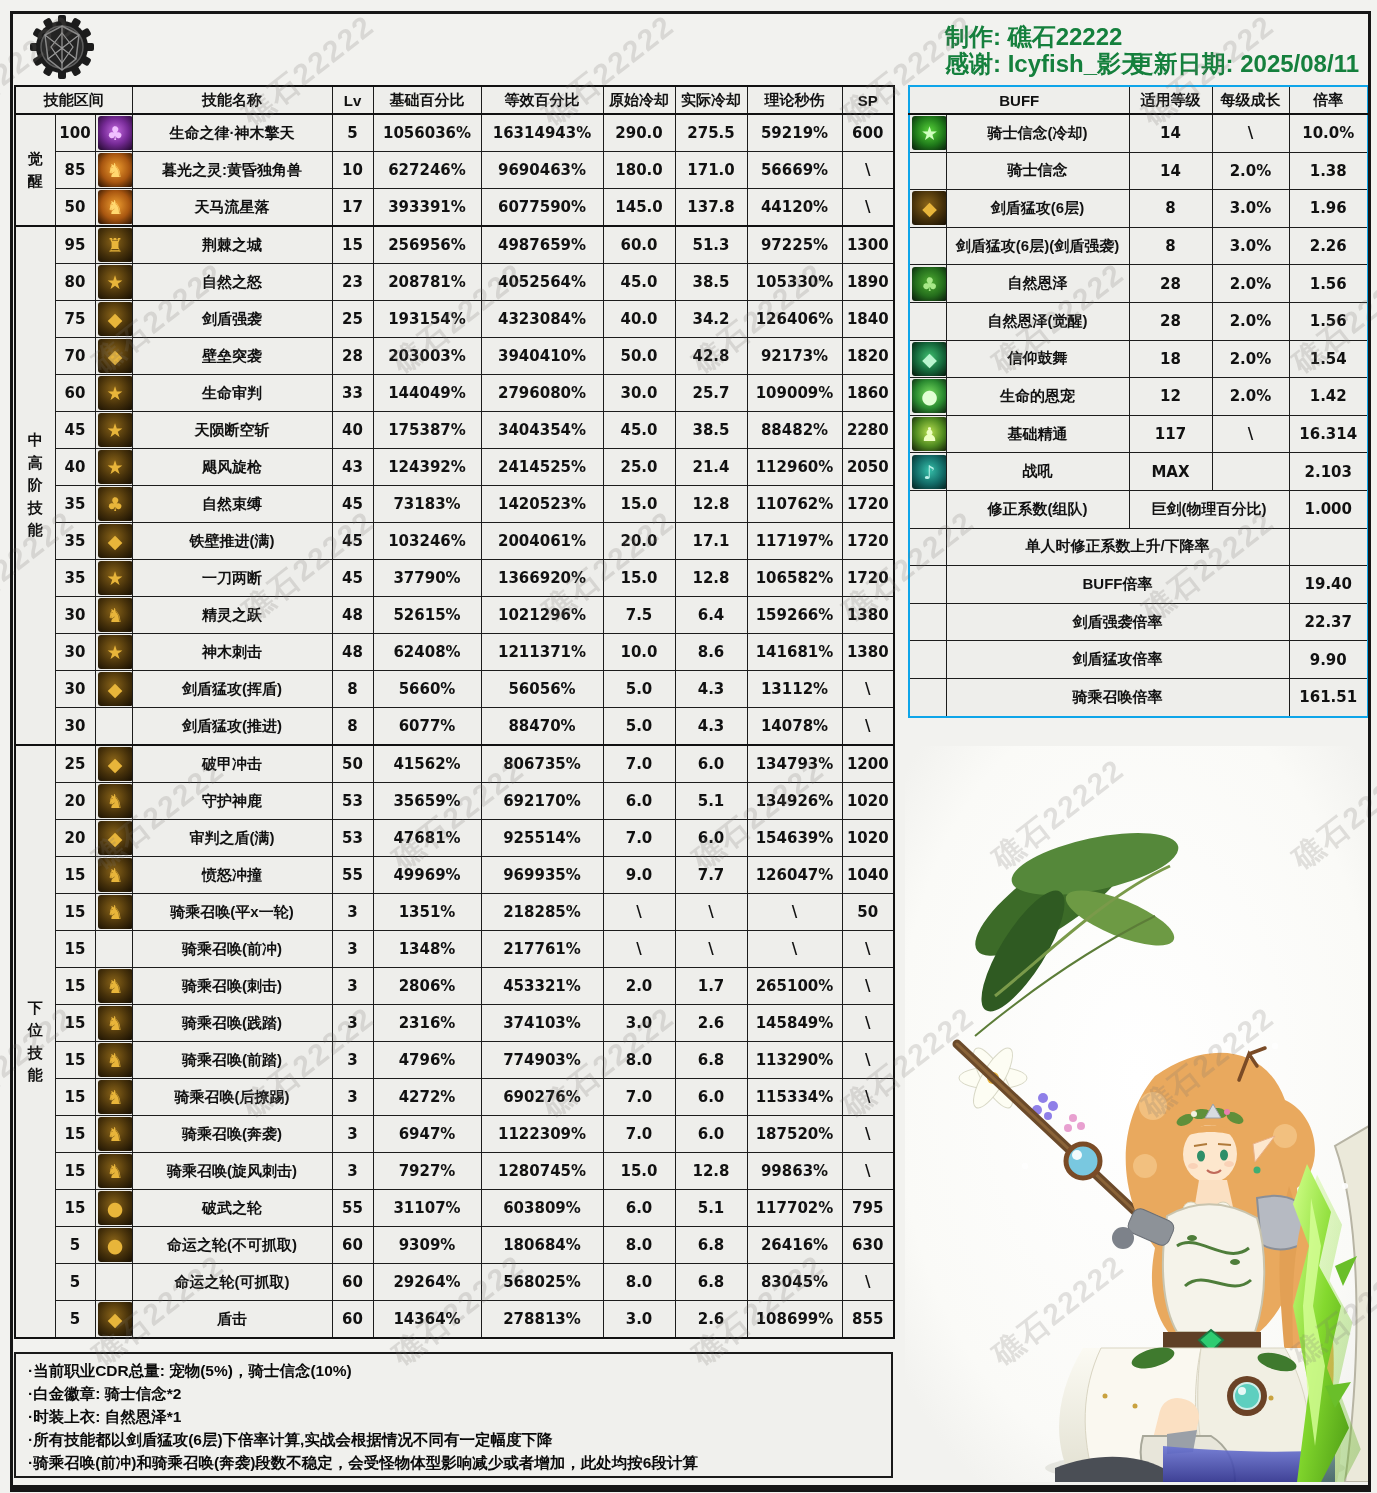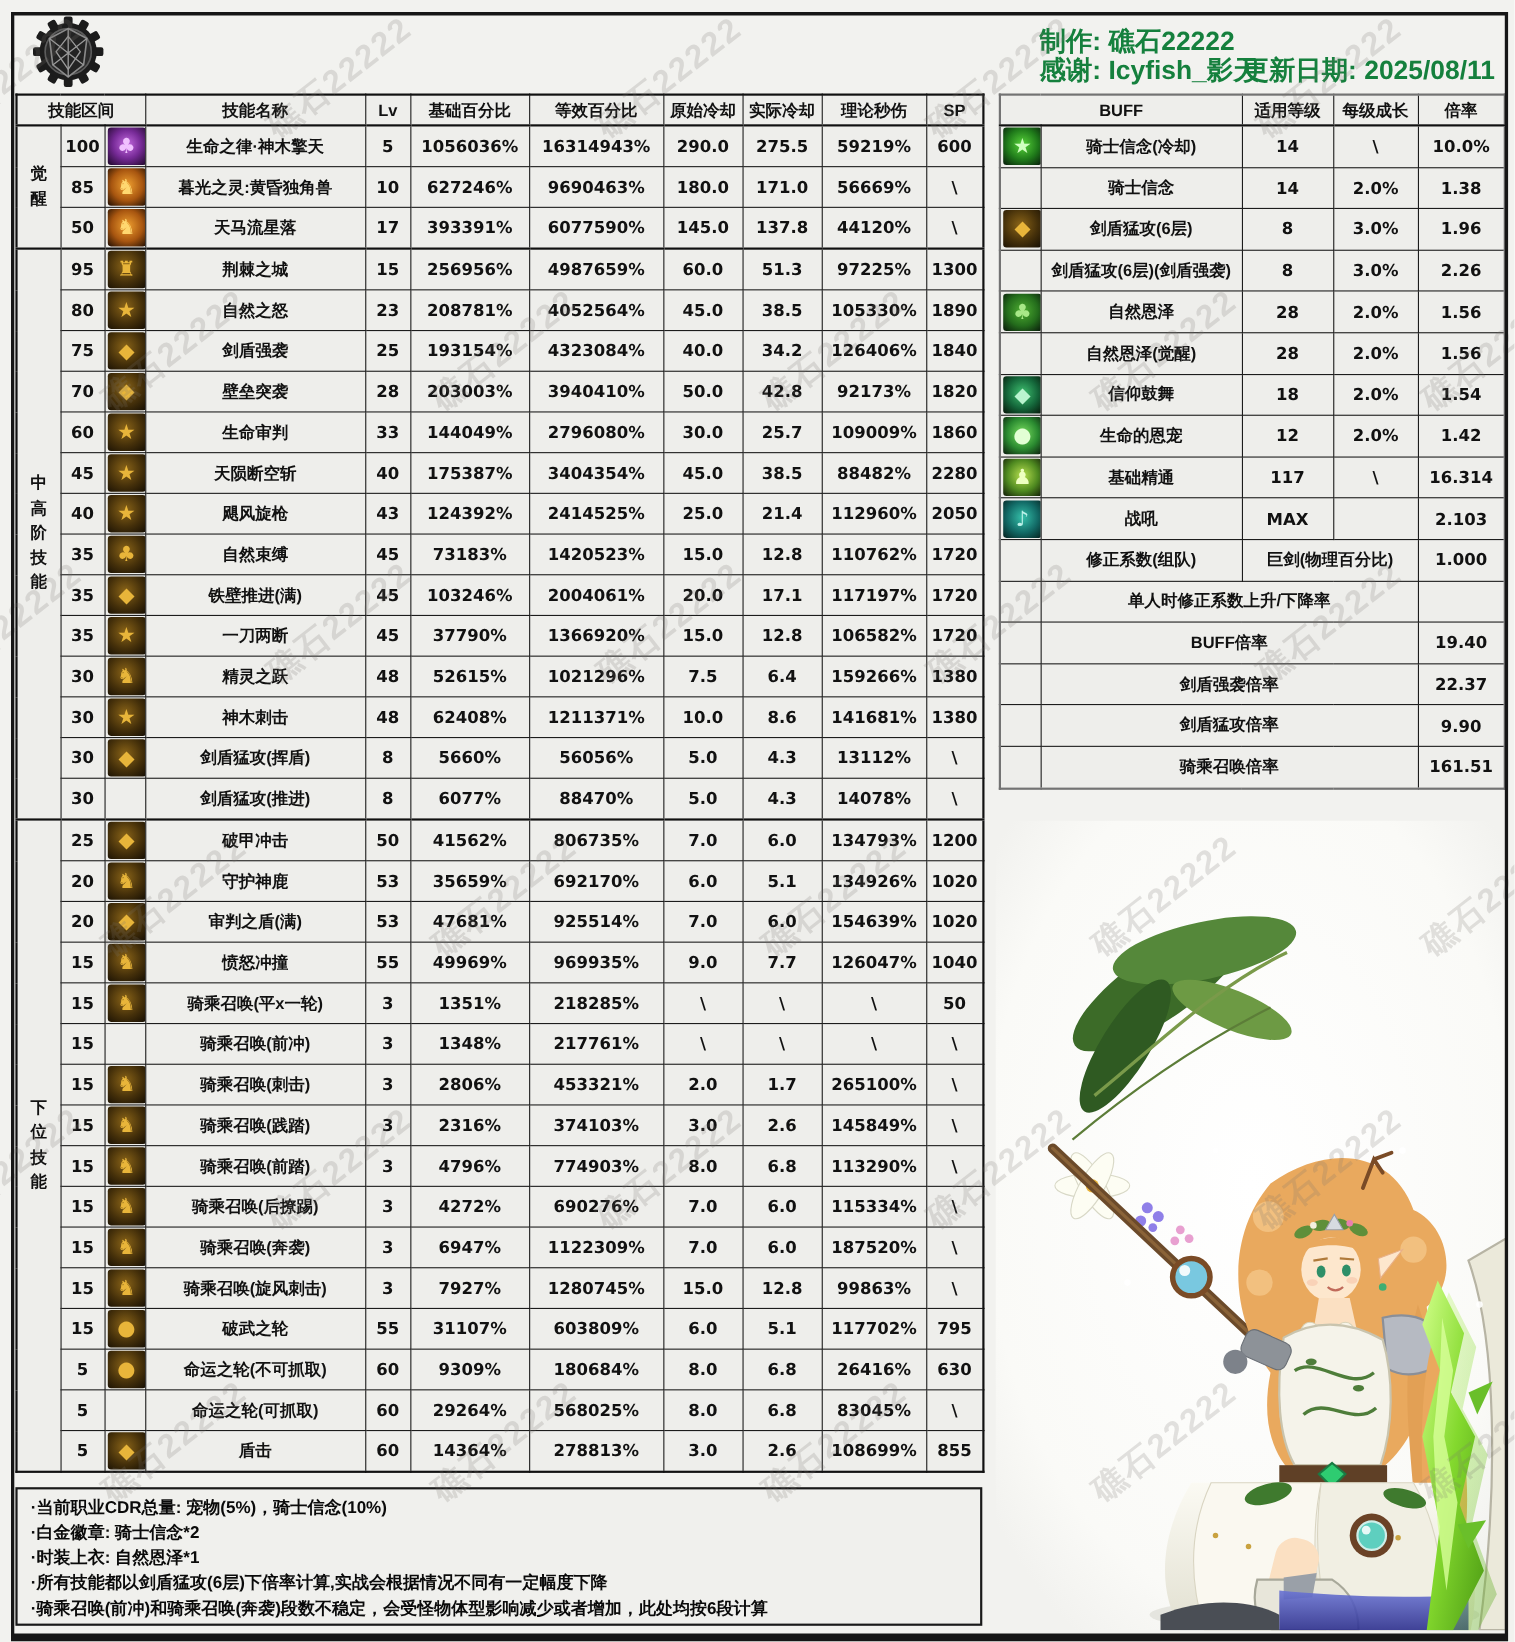--- a/index.html
+++ b/index.html
@@ -12,21 +12,21 @@
   .wm{position:absolute;font-size:30px;font-weight:bold;color:rgba(118,116,112,0.20);
       transform:rotate(-38deg);white-space:nowrap;letter-spacing:2px;}
   
   .hdr-title{position:absolute;left:112px;top:22px;font-size:40px;font-weight:900;
              letter-spacing:3px;color:#0a0a0a;z-index:2;}
   .credit{position:absolute;font-size:24px;font-weight:bold;color:#15803d;z-index:2;}
   .logo{position:absolute;left:28px;top:14px;width:68px;height:66px;z-index:2;}
   
   table{border-collapse:collapse;table-layout:fixed;}
   .stable{position:absolute;left:14px;top:85px;width:879px;z-index:2;border:2px solid #111;}
-  .btable{position:absolute;left:908px;top:85px;width:459px;z-index:2;border:2px solid #737373;}
+  .btable{position:absolute;left:908px;top:85px;width:459px;z-index:2;border:2px solid #0ea5e9;}
   .stable th,.stable td,.btable th,.btable td{border:1px solid #1c1c1c;background:#eeeeeb;
       text-align:center;vertical-align:middle;padding:0 2px;overflow:hidden;}
   .stable th{height:26px;font-size:15px;font-weight:bold;}
   .stable td{height:36px;font-size:15px;font-weight:bold;}
   .btable th{height:26px;font-size:15px;font-weight:bold;}
   .btable td{height:36.6px;font-size:15px;font-weight:bold;}
   .stable thead th,.btable thead th{border-bottom:2px solid #111;}
   .gsep td{border-top:2px solid #111;}
   .group-cell{font-size:17px;font-weight:bold;white-space:pre-line;line-height:1.5;}
   .icon-cell{padding:0;background:#ffffff;}

